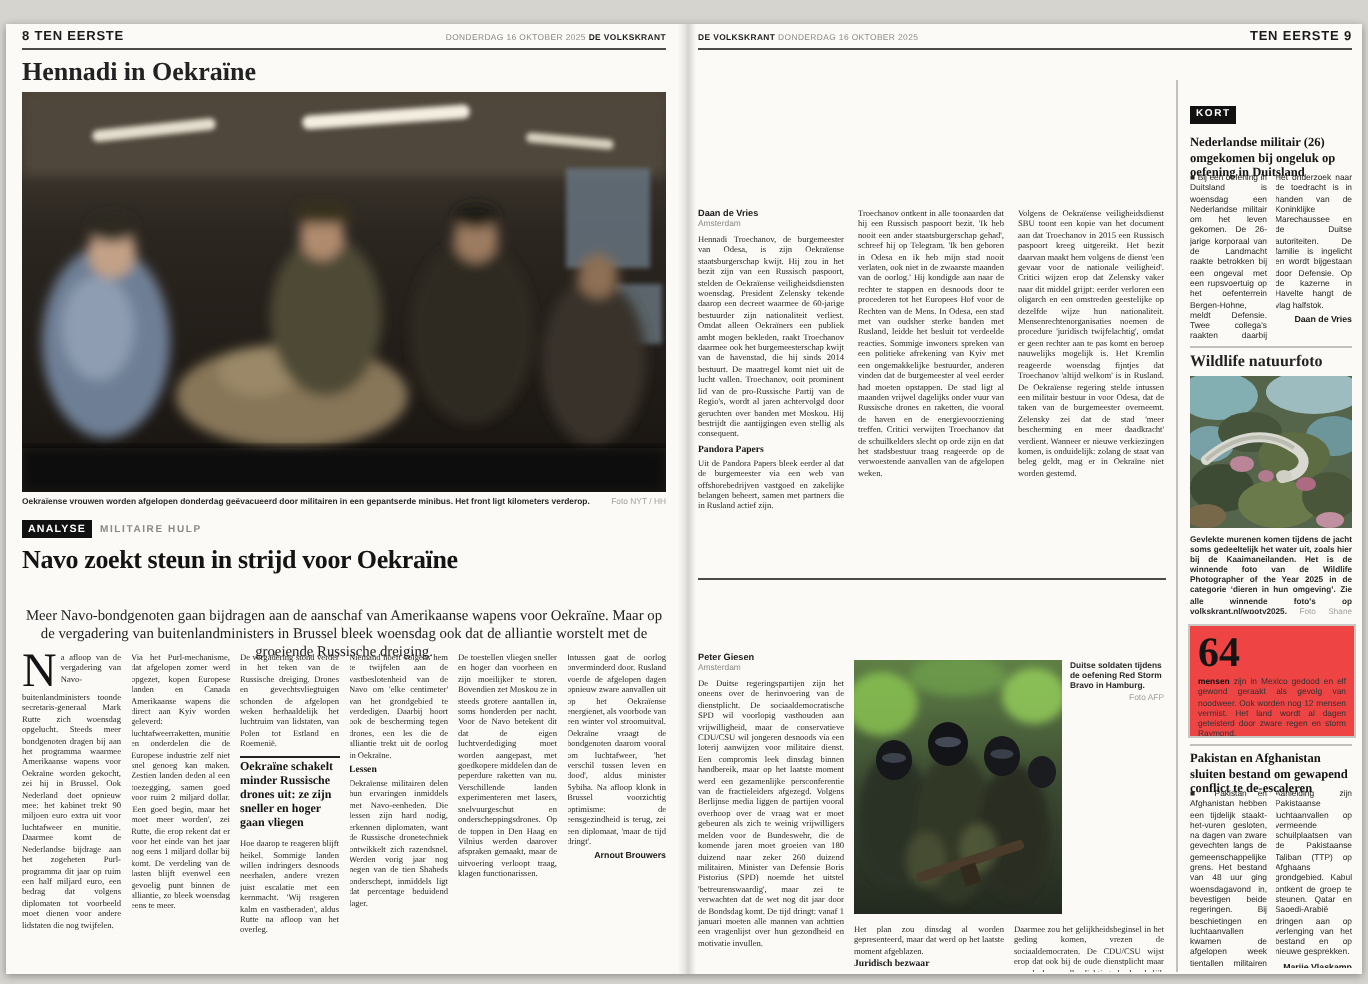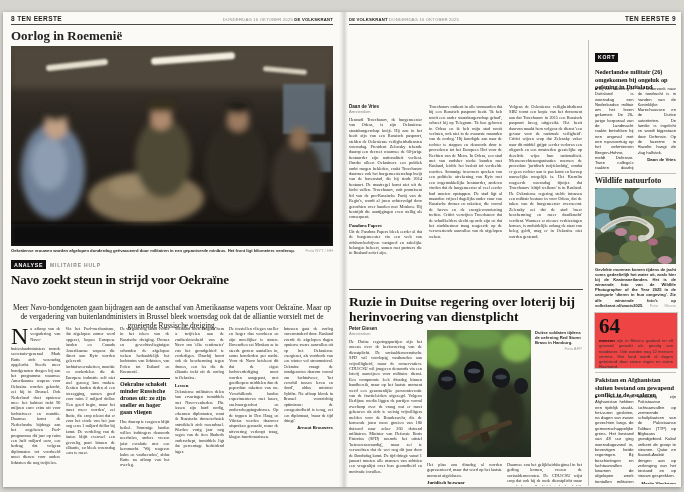--- a/index.html
+++ b/index.html
@@ -68,21 +68,21 @@
   <div class="paper">
 
     <div class="abs phead" style="left:8px;top:3px;width:322px;">
       <span class="folio">8 TEN EERSTE</span>
       <span class="tiny">
         <span>DONDERDAG 16 OKTOBER 2025</span>
         <b>DE VOLKSKRANT</b>
       </span>
     </div>
     <div class="abs rule" style="left:8px;top:12px;width:322px;"></div>
-    <div class="abs rubric" style="left:8px;top:16px;">Oorlog in Roemenië</div>
+    <div class="abs rubric" style="left:8px;top:16px;">Hennadi in Oekraïne</div>
 
     <div class="abs ph" style="left:8px;top:34px;width:322px;height:200px;">
       <svg viewBox="0 0 322 200" preserveAspectRatio="none">
         <defs>
           <linearGradient id="g1" x1="0" y1="0" x2="0" y2="1">
             <stop offset="0" stop-color="#4a4238"></stop>
               <stop offset="0.35" stop-color="#2b2620"></stop>
               <stop offset="1" stop-color="#17130f"></stop>
           </linearGradient>
           <filter id="b3">
@@ -182,21 +182,20 @@
       <div class="col bodytxt" style="width:73px;height:182px;">
         <span>Troechanov ontkent in alle toonaarden dat hij een Russisch paspoort bezit. 'Ik heb nooit een ander staatsburgerschap gehad', schreef hij op Telegram. 'Ik ben geboren in Odesa en ik heb mijn stad nooit verlaten, ook niet in de zwaarste maanden van de oorlog.' Hij kondigde aan naar de rechter te stappen en desnoods door te procederen tot het Europees Hof voor de Rechten van de Mens. In Odesa, een stad met van oudsher sterke banden met Rusland, leidde het besluit tot verdeelde reacties. Sommige inwoners spreken van een politieke afrekening van Kyiv met een ongemakkelijke bestuurder, anderen vinden dat de burgemeester al veel eerder had moeten opstappen. De stad ligt al maanden vrijwel dagelijks onder vuur van Russische drones en raketten, die vooral de haven en de energievoorziening treffen. Critici verwijten Troechanov dat de schuilkelders slecht op orde zijn en dat het stadsbestuur traag reageerde op de verwoestende aanvallen van de afgelopen weken.</span>
       </div>
       <div class="col bodytxt" style="width:73px;height:182px;">
         <span>Volgens de Oekraïense veiligheidsdienst SBU toont een kopie van het document aan dat Troechanov in 2015 een Russisch paspoort kreeg uitgereikt. Het bezit daarvan maakt hem volgens de dienst 'een gevaar voor de nationale veiligheid'. Critici wijzen erop dat Zelensky vaker naar dit middel grijpt: eerder verloren een oligarch en een omstreden geestelijke op dezelfde wijze hun nationaliteit. Mensenrechtenorganisaties noemen de procedure 'juridisch twijfelachtig', omdat er geen rechter aan te pas komt en beroep nauwelijks mogelijk is. Het Kremlin reageerde woensdag fijntjes dat Troechanov 'altijd welkom' is in Rusland. De Oekraïense regering stelde intussen een militair bestuur in voor Odesa, dat de taken van de burgemeester overneemt. Zelensky zei dat de stad 'meer bescherming en meer daadkracht' verdient. Wanneer er nieuwe verkiezingen komen, is onduidelijk: zolang de staat van beleg geldt, mag er in Oekraïne niet worden gestemd.</span>
       </div>
     </div>
 
     <div class="abs rule" style="left:346px;top:277px;width:234px;"></div>
 
-    <div class="abs hl hl-md" style="left:346px;top:282px;width:234px;">Ruzie in Duitse regering over loterij bij herinvoering van dienstplicht</div>
     <div class="abs" style="left:346px;top:314px;width:73px;height:158px;overflow:hidden;">
       <div class="byline">
         <div class="n">Peter Giesen</div>
         <div class="l">Amsterdam</div>
       </div>
       <div class="bodytxt">De Duitse regeringspartijen zijn het oneens over de herinvoering van de dienstplicht. De sociaaldemocratische SPD wil voorlopig vasthouden aan vrijwilligheid, maar de conservatieve CDU/CSU wil jongeren desnoods via een loterij aanwijzen voor militaire dienst. Een compromis leek dinsdag binnen handbereik, maar op het laatste moment werd een gezamenlijke persconferentie van de fractieleiders afgezegd. Volgens Berlijnse media liggen de partijen vooral overhoop over de vraag wat er moet gebeuren als zich te weinig vrijwilligers melden voor de Bundeswehr, die de komende jaren moet groeien van 180 duizend naar zeker 260 duizend militairen. Minister van Defensie Boris Pistorius (SPD) noemde het uitstel 'betreurenswaardig', maar zei te verwachten dat de wet nog dit jaar door de Bondsdag komt. De tijd dringt: vanaf 1 januari moeten alle mannen van achttien een vragenlijst over hun gezondheid en motivatie invullen.</div>
     </div>
     <div class="abs ph" style="left:424px;top:318px;width:104px;height:127px;">
       <svg viewBox="0 0 104 127" preserveAspectRatio="none">
         <defs>

